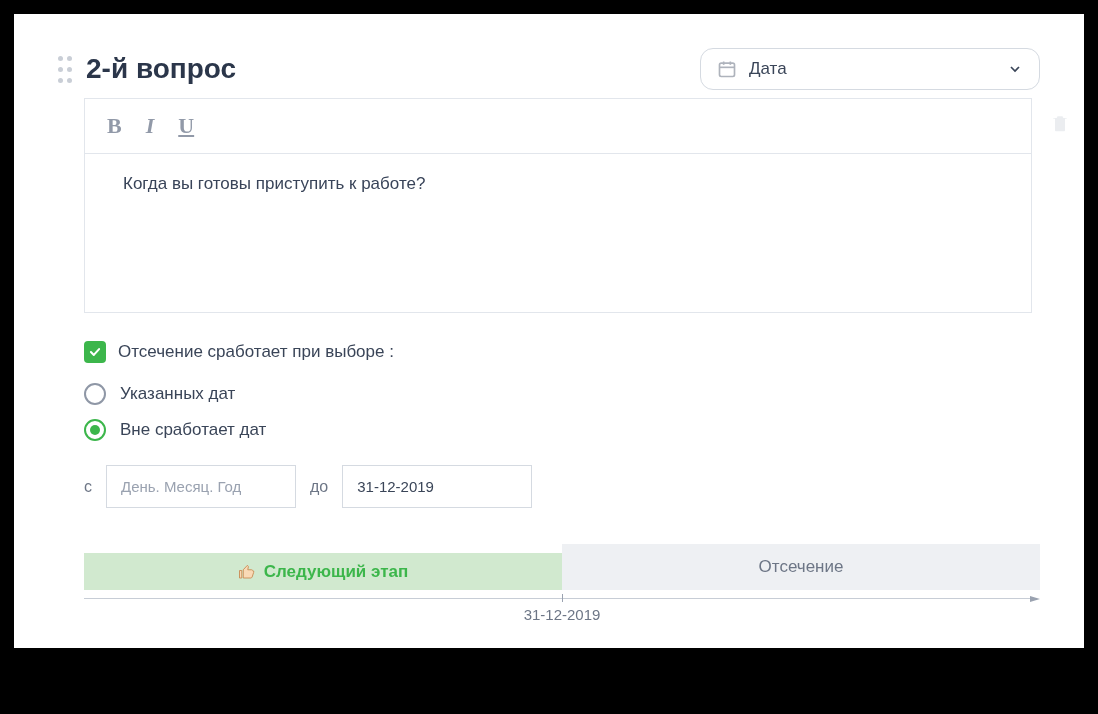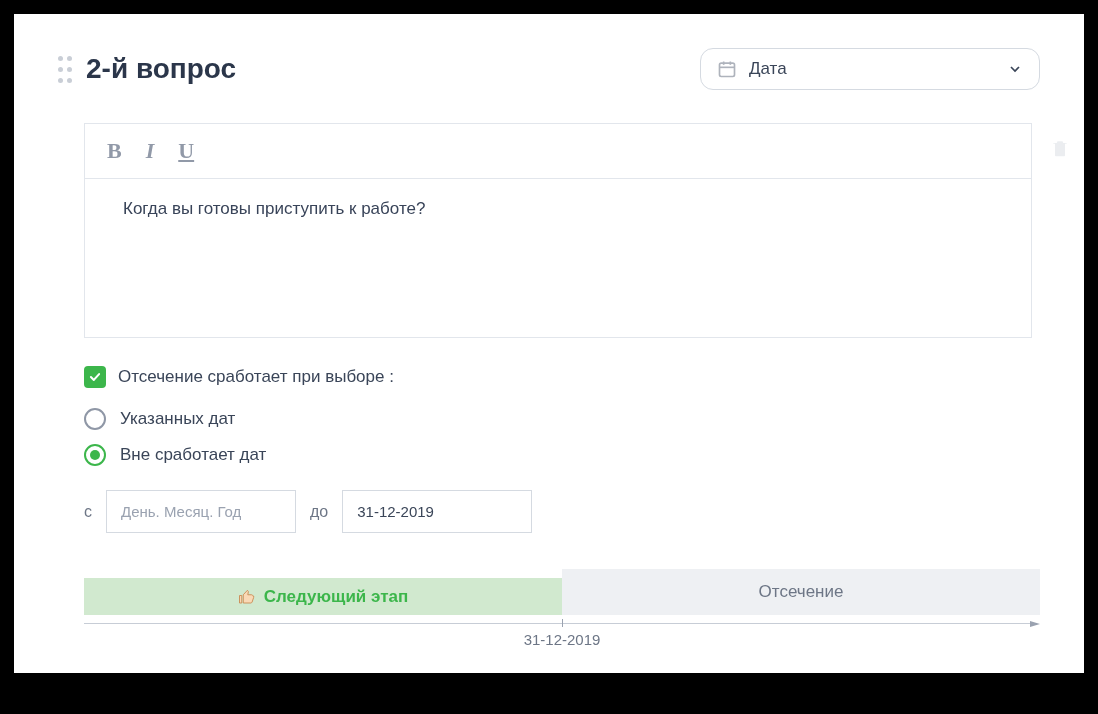--- a/index.html
+++ b/index.html
@@ -14,21 +14,21 @@
   .card {
     background: #fff;
     width: 1070px;
     padding: 34px 44px 28px 44px;
     position: relative;
   }
   .header {
     display: flex;
     justify-content: space-between;
     align-items: center;
-    margin-bottom: 33px;
+    margin-bottom: 8px;
     gap: 21px;
   }
   .header-left {
     display: flex;
     align-items: center;
     gap: 14px;
   }
   .drag-handle {
     display: flex;
     flex-direction: column;

